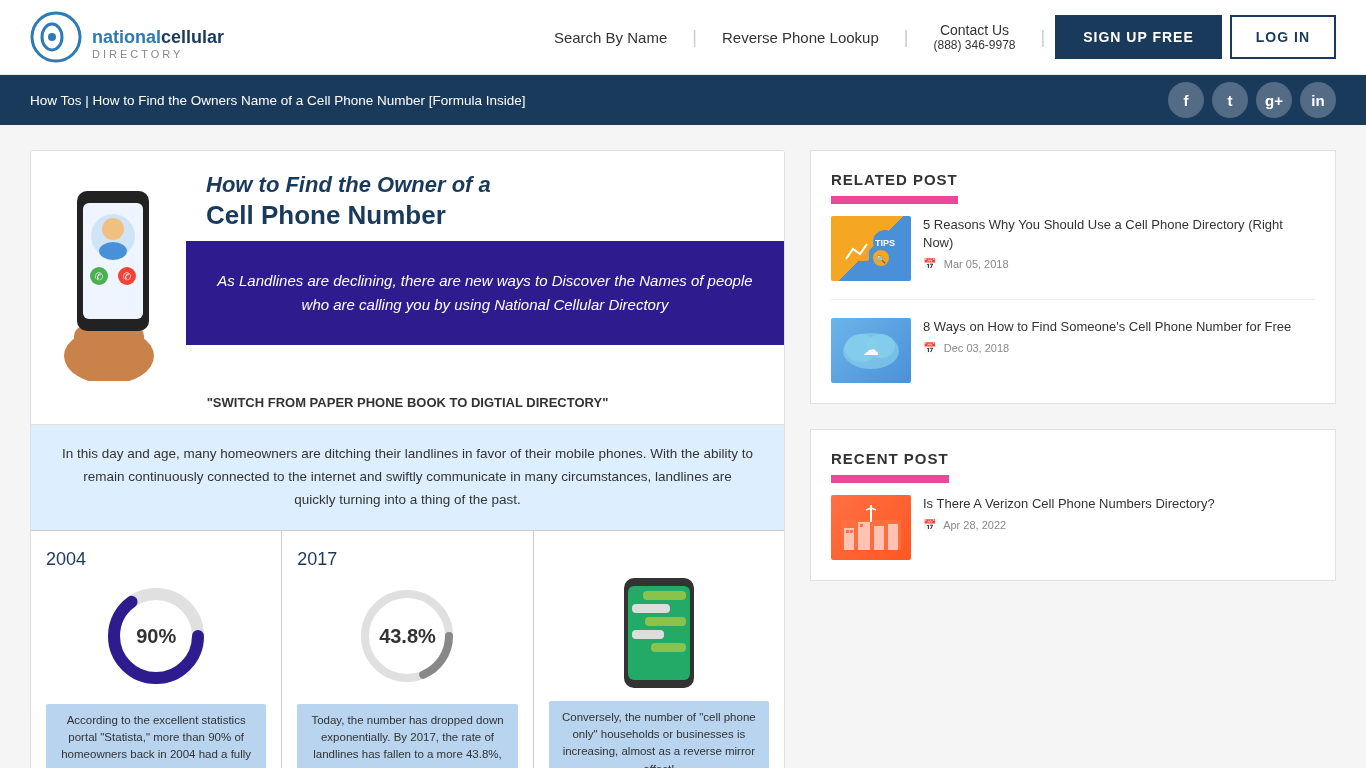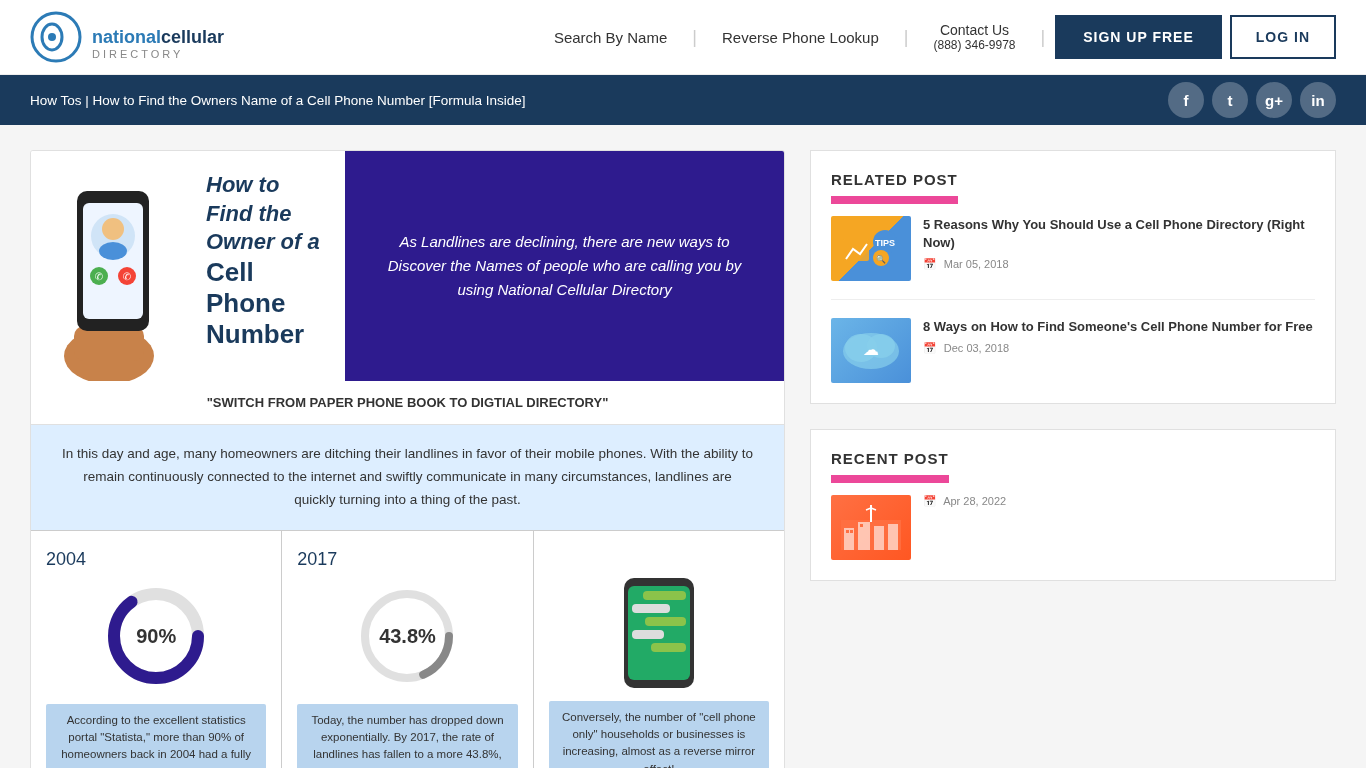--- a/index.html
+++ b/index.html
@@ -278,21 +278,21 @@
     .thumb-city {
       background: linear-gradient(135deg, #ff7043, #ff5722);
       width: 100%; height: 100%;
       display: flex;
       align-items: center;
       justify-content: center;
     }
     .post-info { flex: 1; }
     .post-title {
       font-size: 13px;
-      font-weight: bold;
+      font-weight: normal;
       color: #333;
       line-height: 1.4;
       margin-bottom: 6px;
     }
     .post-date {
       font-size: 11px;
       color: #888;
     }
     .calendar-icon { margin-right: 4px; }
 
@@ -369,21 +369,21 @@
             <ellipse cx="74" cy="90" rx="14" ry="9" fill="#4a90d9"></ellipse>
 
             <circle cx="60" cy="115" r="9" fill="#4CAF50"></circle>
             <text x="60" y="119" text-anchor="middle" fill="#fff" font-size="10">✆</text>
 
             <circle cx="88" cy="115" r="9" fill="#f44336"></circle>
             <text x="88" y="119" text-anchor="middle" fill="#fff" font-size="10">✆</text>
           </svg>
         </div>
 
-        <div style="flex:1; display:flex; flex-direction:row;">
+        <div style="flex:1; display:flex; flex-direction:column;">
 
           <div style="padding:20px 20px 10px; background:#fff;">
             <div class="title-italic">How to Find the Owner of a</div>
             <div class="title-bold-large">Cell Phone Number</div>
           </div>
 
           <div class="purple-banner-full">
             <p class="banner-text-italic">As Landlines are declining, there are new ways to Discover the Names of people who are calling you by using National Cellular Directory</p>
           </div>
         </div>
@@ -507,20 +507,21 @@
               <rect x="14" y="30" width="3" height="3" fill="#ff7043"></rect>
               <rect x="24" y="24" width="3" height="3" fill="#ff7043"></rect>
 
               <line x1="35" y1="5" x2="35" y2="22" stroke="#fff" stroke-width="2"></line>
               <line x1="30" y1="10" x2="35" y2="8" stroke="#fff" stroke-width="1.5"></line>
               <line x1="40" y1="10" x2="35" y2="8" stroke="#fff" stroke-width="1.5"></line>
             </svg>
           </div>
         </div>
         <div class="post-info">
+          <div class="post-title">Is There A Verizon Cell Phone Numbers Directory?</div>
           <div class="post-date">
             <span class="calendar-icon">📅</span>
             <span>Apr 28, 2022</span>
           </div>
         </div>
       </div>
     </div>
 
   </div>
 </div>

